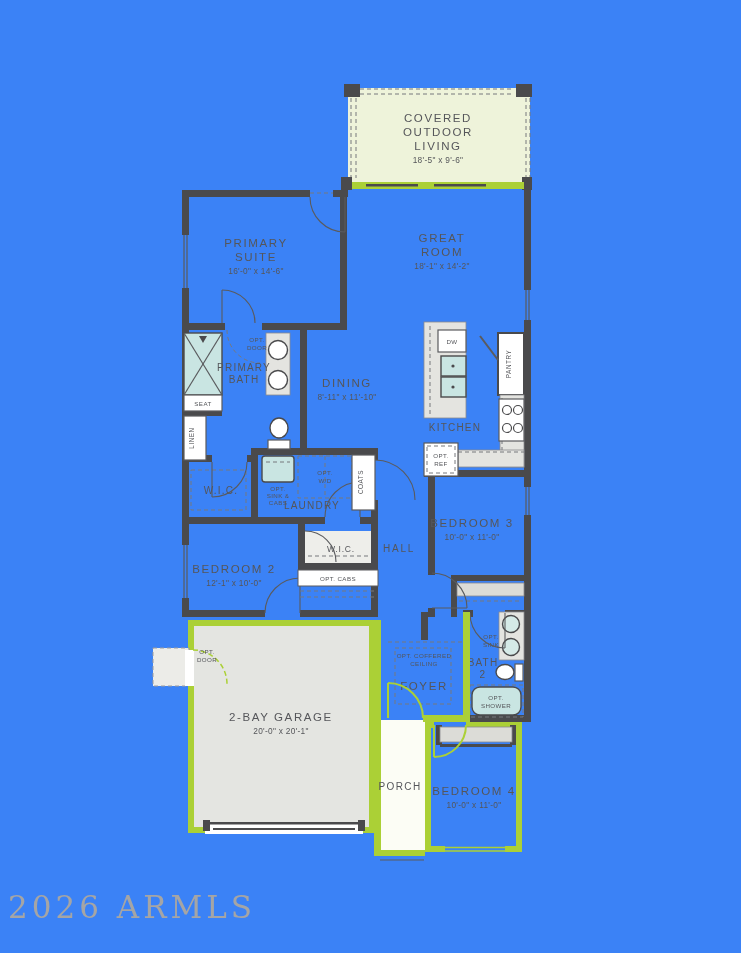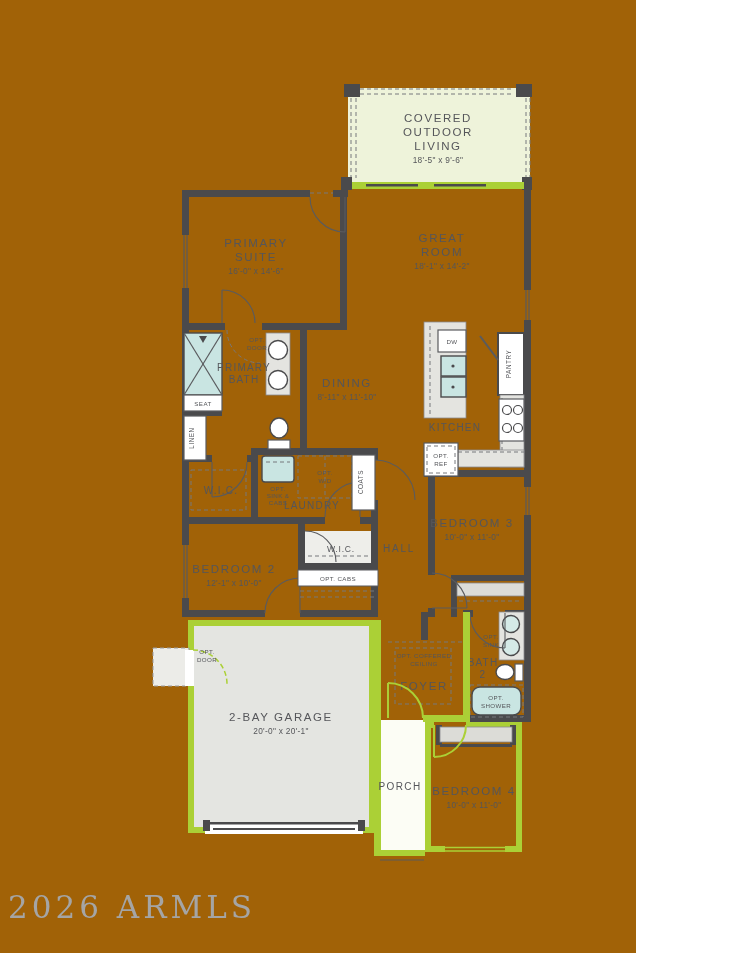--- a/index.html
+++ b/index.html
@@ -1,16 +1,16 @@
 <!DOCTYPE html>
 <html><head>
 <meta charset="utf-8">
 <style>
   html,body{margin:0;padding:0;background:#ffffff;}
-  .page{position:relative;width:636px;height:953px;background:#a16207;overflow:hidden;}
+  .page{position:relative;width:741px;height:953px;background:#3b82f6;overflow:hidden;}
   svg{display:block;}
   
   .wall{fill:#4a4a4c;}
   .gwall{fill:#abd036;}
   .thin{stroke:#5a5b5e;stroke-width:1.2;fill:none;}
   .thin2{stroke:#5a5b5e;stroke-width:2;fill:none;}
   .dash{stroke:#77787c;stroke-width:1;fill:none;stroke-dasharray:4 3;}
   .gdash{stroke:#abd036;stroke-width:1.5;fill:none;stroke-dasharray:5 3;}
   .arc{stroke:#5a5b5e;stroke-width:1.1;fill:none;}
   .garc{stroke:#abd036;stroke-width:2;fill:none;}

